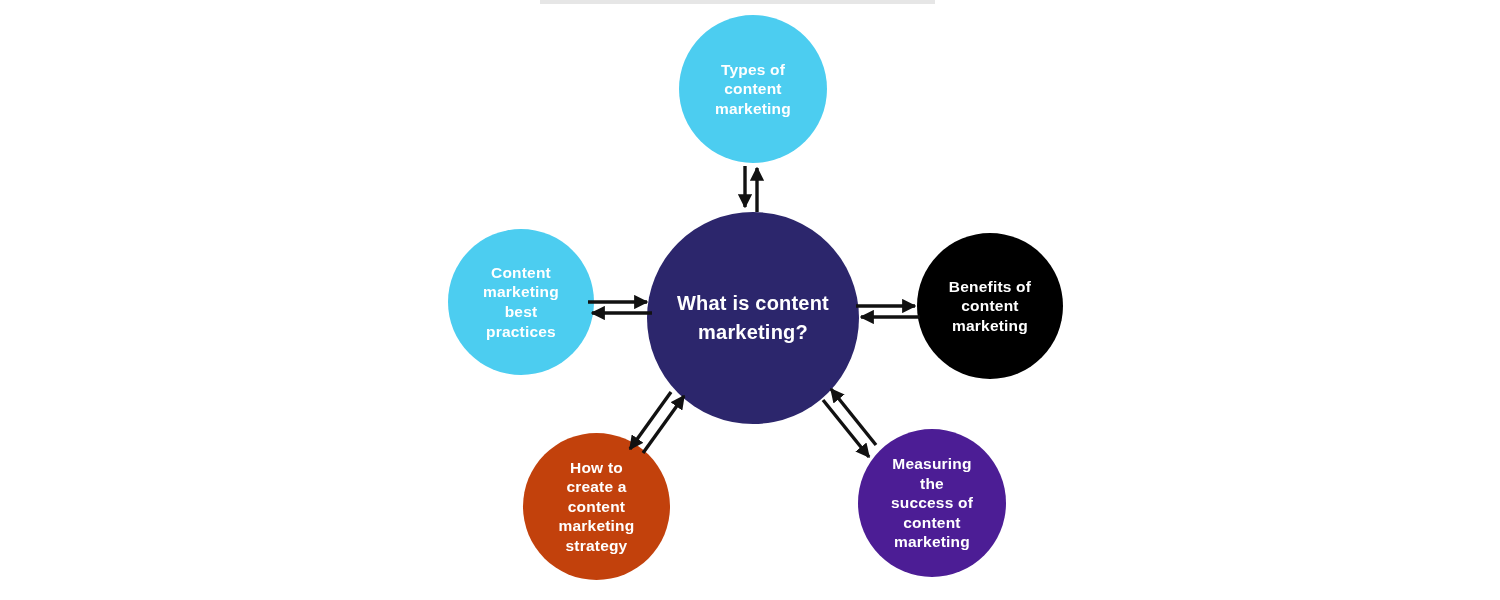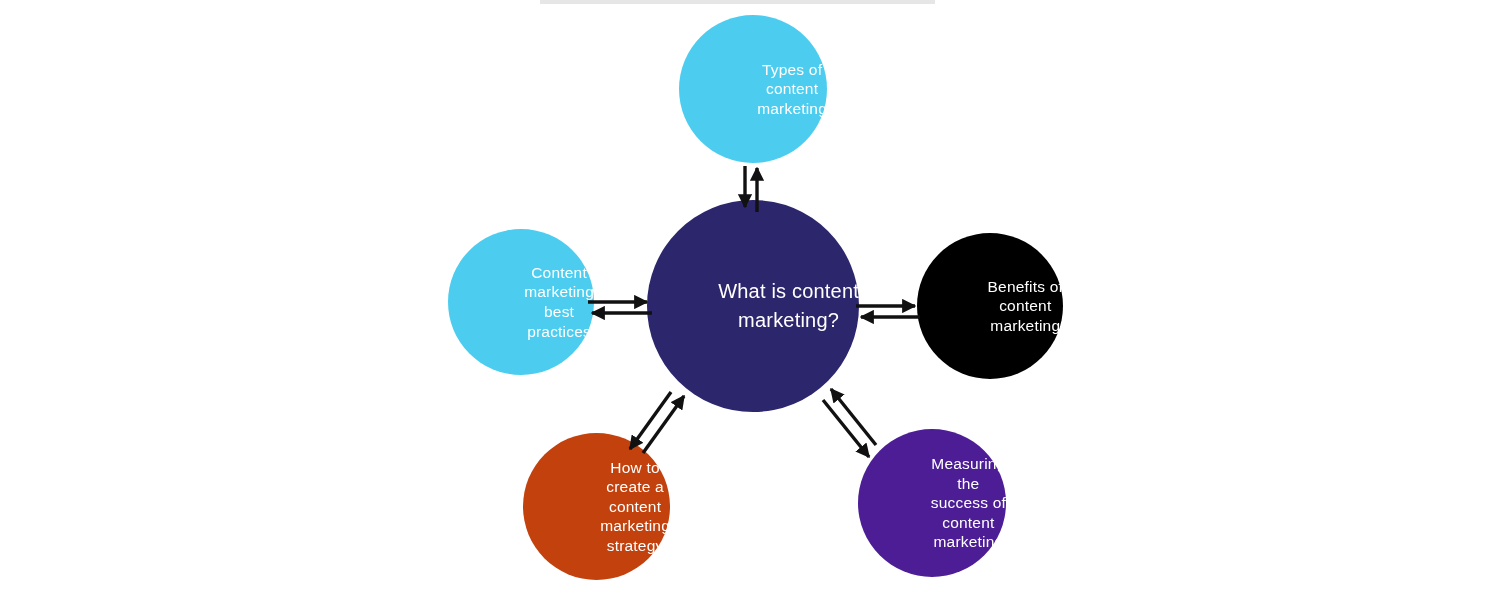--- a/index.html
+++ b/index.html
@@ -19,29 +19,29 @@
     left: 540px; top: 0;
     width: 395px; height: 4px;
     background: #dedede;
     opacity: 0.75;
   }
   .node {
     position: absolute;
     border-radius: 50%;
     display: flex;
     align-items: center;
-    justify-content: flex-end;
+    justify-content: center;
     text-align: center;
     color: #ffffff;
-    font-weight: normal;
+    font-weight: bold;
     letter-spacing: 0.2px;
   }
   .node .lbl { white-space: pre-line; }
   .hub-node {
-    left: 647px; top: 200px;
+    left: 647px; top: 212px;
     width: 212px; height: 212px;
     font-size: 20px;
     line-height: 1.45;
     z-index: 2;
   }
   .cluster-node {
     font-size: 15.5px;
     line-height: 1.26;
     z-index: 2;
   }

